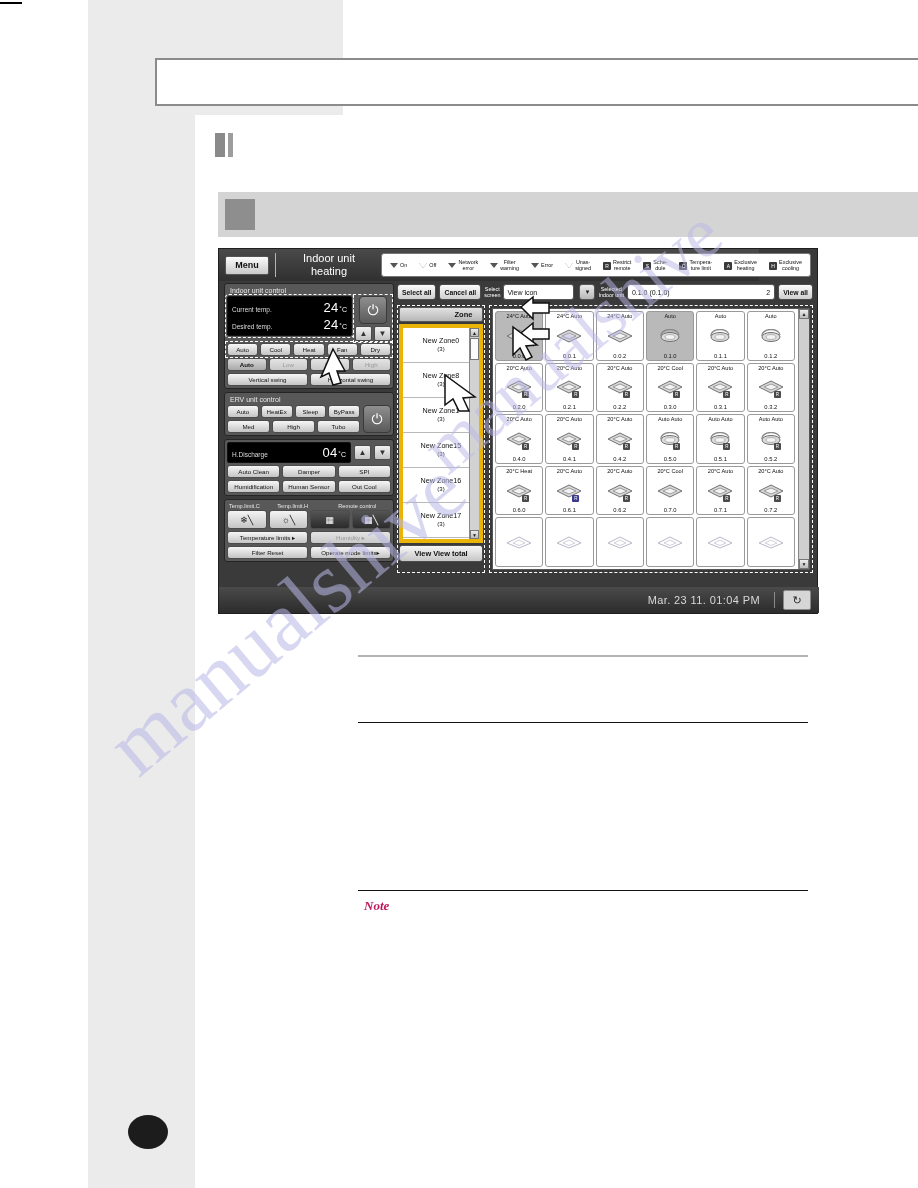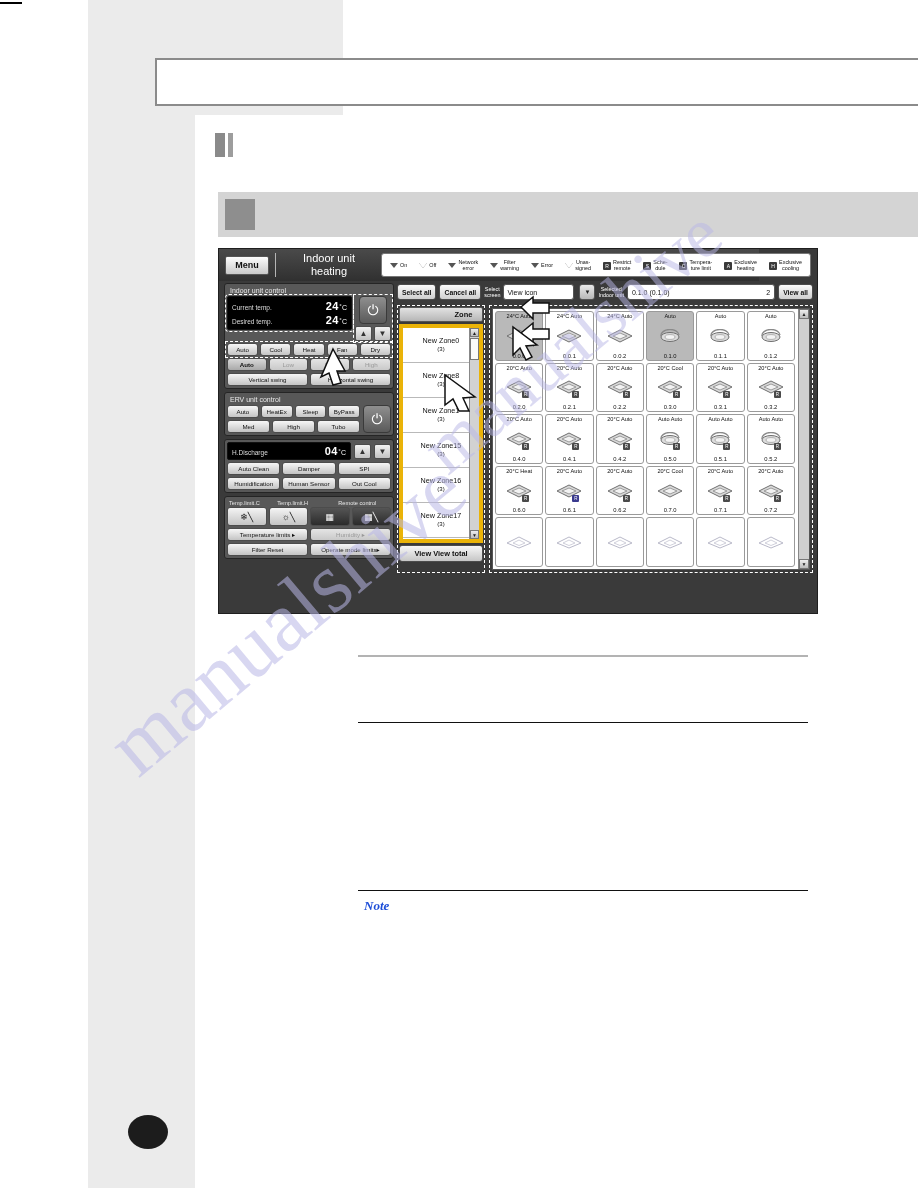--- a/index.html
+++ b/index.html
@@ -53,21 +53,21 @@
   
   #left-col{position:absolute;left:5px;top:34px;width:170px;height:290px;}
   .panel{background:#585858;border:1px solid #252525;border-radius:3px;margin-bottom:3px;padding:2px;}
   .panel-title{font-size:7px;color:#e8e8e8;padding:1px 2px 2px 3px;}
   .lcd{
     background:#000;border:1px solid #111;border-radius:2px;color:#fff;
     padding:3px 4px;display:flex;flex-direction:column;gap:2px;
   }
   .lcd-row{display:flex;align-items:baseline;justify-content:space-between;}
   .lcd-row .lab{font-size:6.5px;color:#ddd;}
-  .lcd-row .val{font-size:11px;font-weight:bold;letter-spacing:.3px;}
+  .lcd-row .val{font-size:13px;font-weight:normal;letter-spacing:.3px;}
   .lcd-row .unit{font-size:7px;margin-left:1px;}
   .btn{
     background:linear-gradient(#f6f6f6,#c4c4c4);border:1px solid #4c4c4c;border-radius:3px;
     color:#111;font-size:6.2px;text-align:center;line-height:10px;height:11px;
     display:flex;align-items:center;justify-content:center;white-space:nowrap;overflow:hidden;
   }
   .btn.dis{color:#9a9a9a;background:linear-gradient(#e4e4e4,#c9c9c9);}
   .btn.on{background:linear-gradient(#d8d8d8,#a9a9a9);font-weight:bold;}
   .row{display:flex;gap:2px;margin-top:2px;}
   .row>.btn{flex:1;}
@@ -147,21 +147,21 @@
   #refresh{width:26px;height:18px;margin:0 8px;background:#d6d6d6;border:1px solid #888;border-radius:2px;
     color:#222;font-size:11px;display:flex;align-items:center;justify-content:center;}
 
   
   .cursor{position:absolute;width:0;height:0;pointer-events:none;}
   .cursor svg{display:block;}
 
   
   .rule{position:absolute;background:#111;height:1px;}
   .rule.thick{height:2px;background:#b3b3b3;}
-  #note{position:absolute;left:364px;top:898px;font-size:13px;font-weight:bold;font-style:italic;color:#1d4ed8;
+  #note{position:absolute;left:364px;top:898px;font-size:13px;font-weight:bold;font-style:italic;color:#be185d;
     font-family:"Liberation Serif",serif;}
   #pagemark{position:absolute;left:128px;top:1115px;width:40px;height:34px;border-radius:50%;background:#1c1c1c;}
 
   
   #wm{position:absolute;left:150px;top:470px;width:620px;height:420px;pointer-events:none;
     color:#b9b7e6;opacity:.55;font-size:86px;font-family:"Liberation Serif",serif;
     transform:rotate(-40deg);white-space:nowrap;}
   #wm2{position:absolute;left:390px;top:300px;pointer-events:none;color:#b9b7e6;opacity:.5;
     font-size:72px;font-family:"Liberation Serif",serif;transform:rotate(-40deg);white-space:nowrap;}
 </style>
@@ -707,20 +707,25 @@
             <div class="cid"></div>
           </div>
         </div>
       <div id="gridscroll">
         <div class="sbtn" style="width:10px;height:10px;">▲</div>
         <div class="sbtn" style="width:10px;height:10px;position:absolute;bottom:0;left:0;">▼</div>
       </div>
     </div>
   </div>
 
+  <div id="statusbar">
+    <div id="clock">Mar. 23 11. 01:04 PM</div>
+    <div id="sbdiv"></div>
+    <div id="refresh">↻</div>
+  </div>
 
   <div class="cursor" style="left:300px;top:46px;">
     <svg width="34" height="34" viewBox="0 0 34 34">
         <polygon points="2,12 14,2 14,8 30,8 30,18 14,18 14,24" fill="#ffffff" stroke="#111" stroke-width="1.5"></polygon>
       </svg>
   </div>
   <div class="cursor" style="left:300px;top:72px;">
     <svg width="34" height="34" viewBox="0 0 34 34">
         <polygon points="2,12 14,2 14,8 30,8 30,18 14,18 14,24" fill="#ffffff" stroke="#111" stroke-width="1.5"></polygon>
       </svg>

